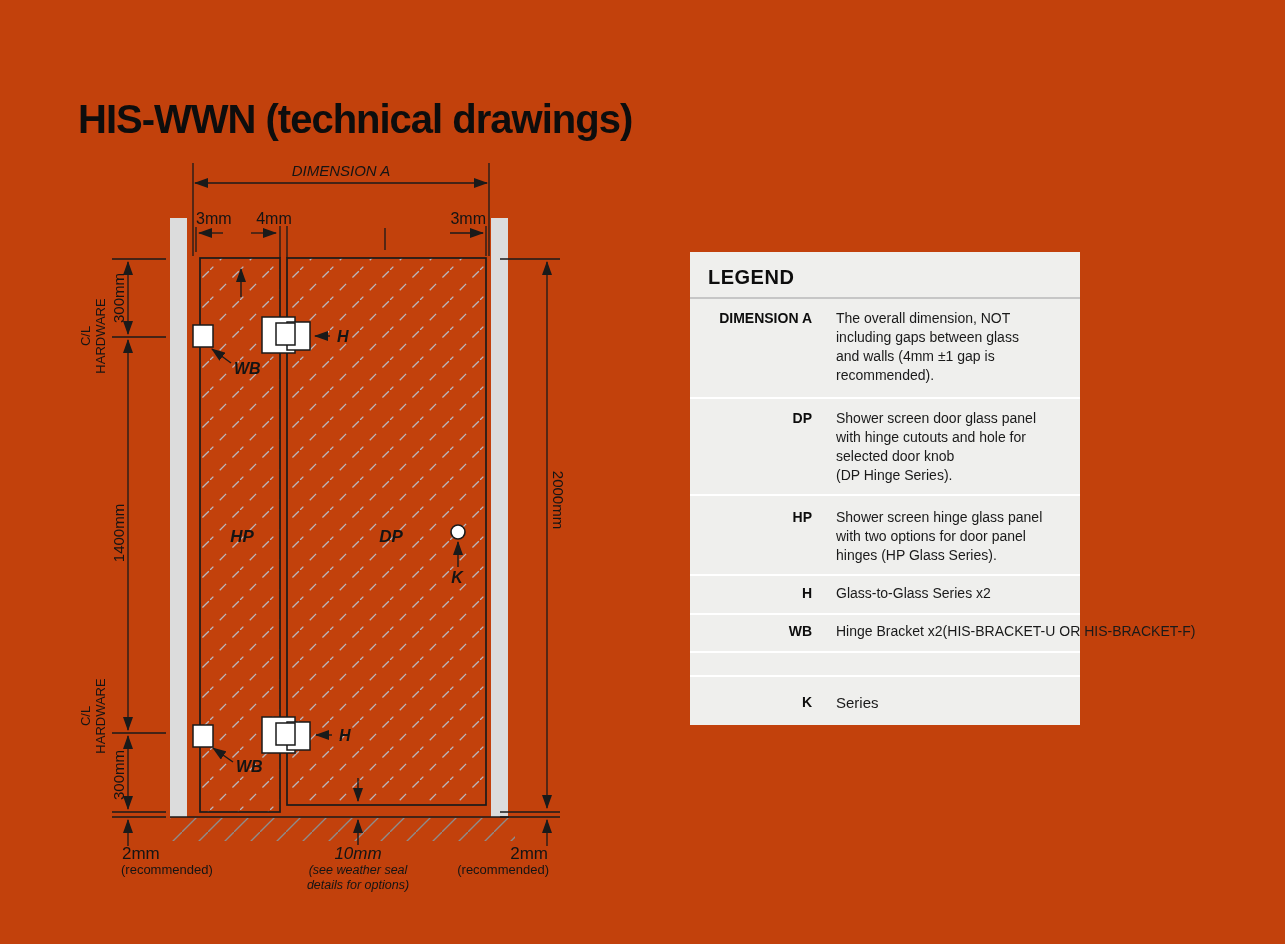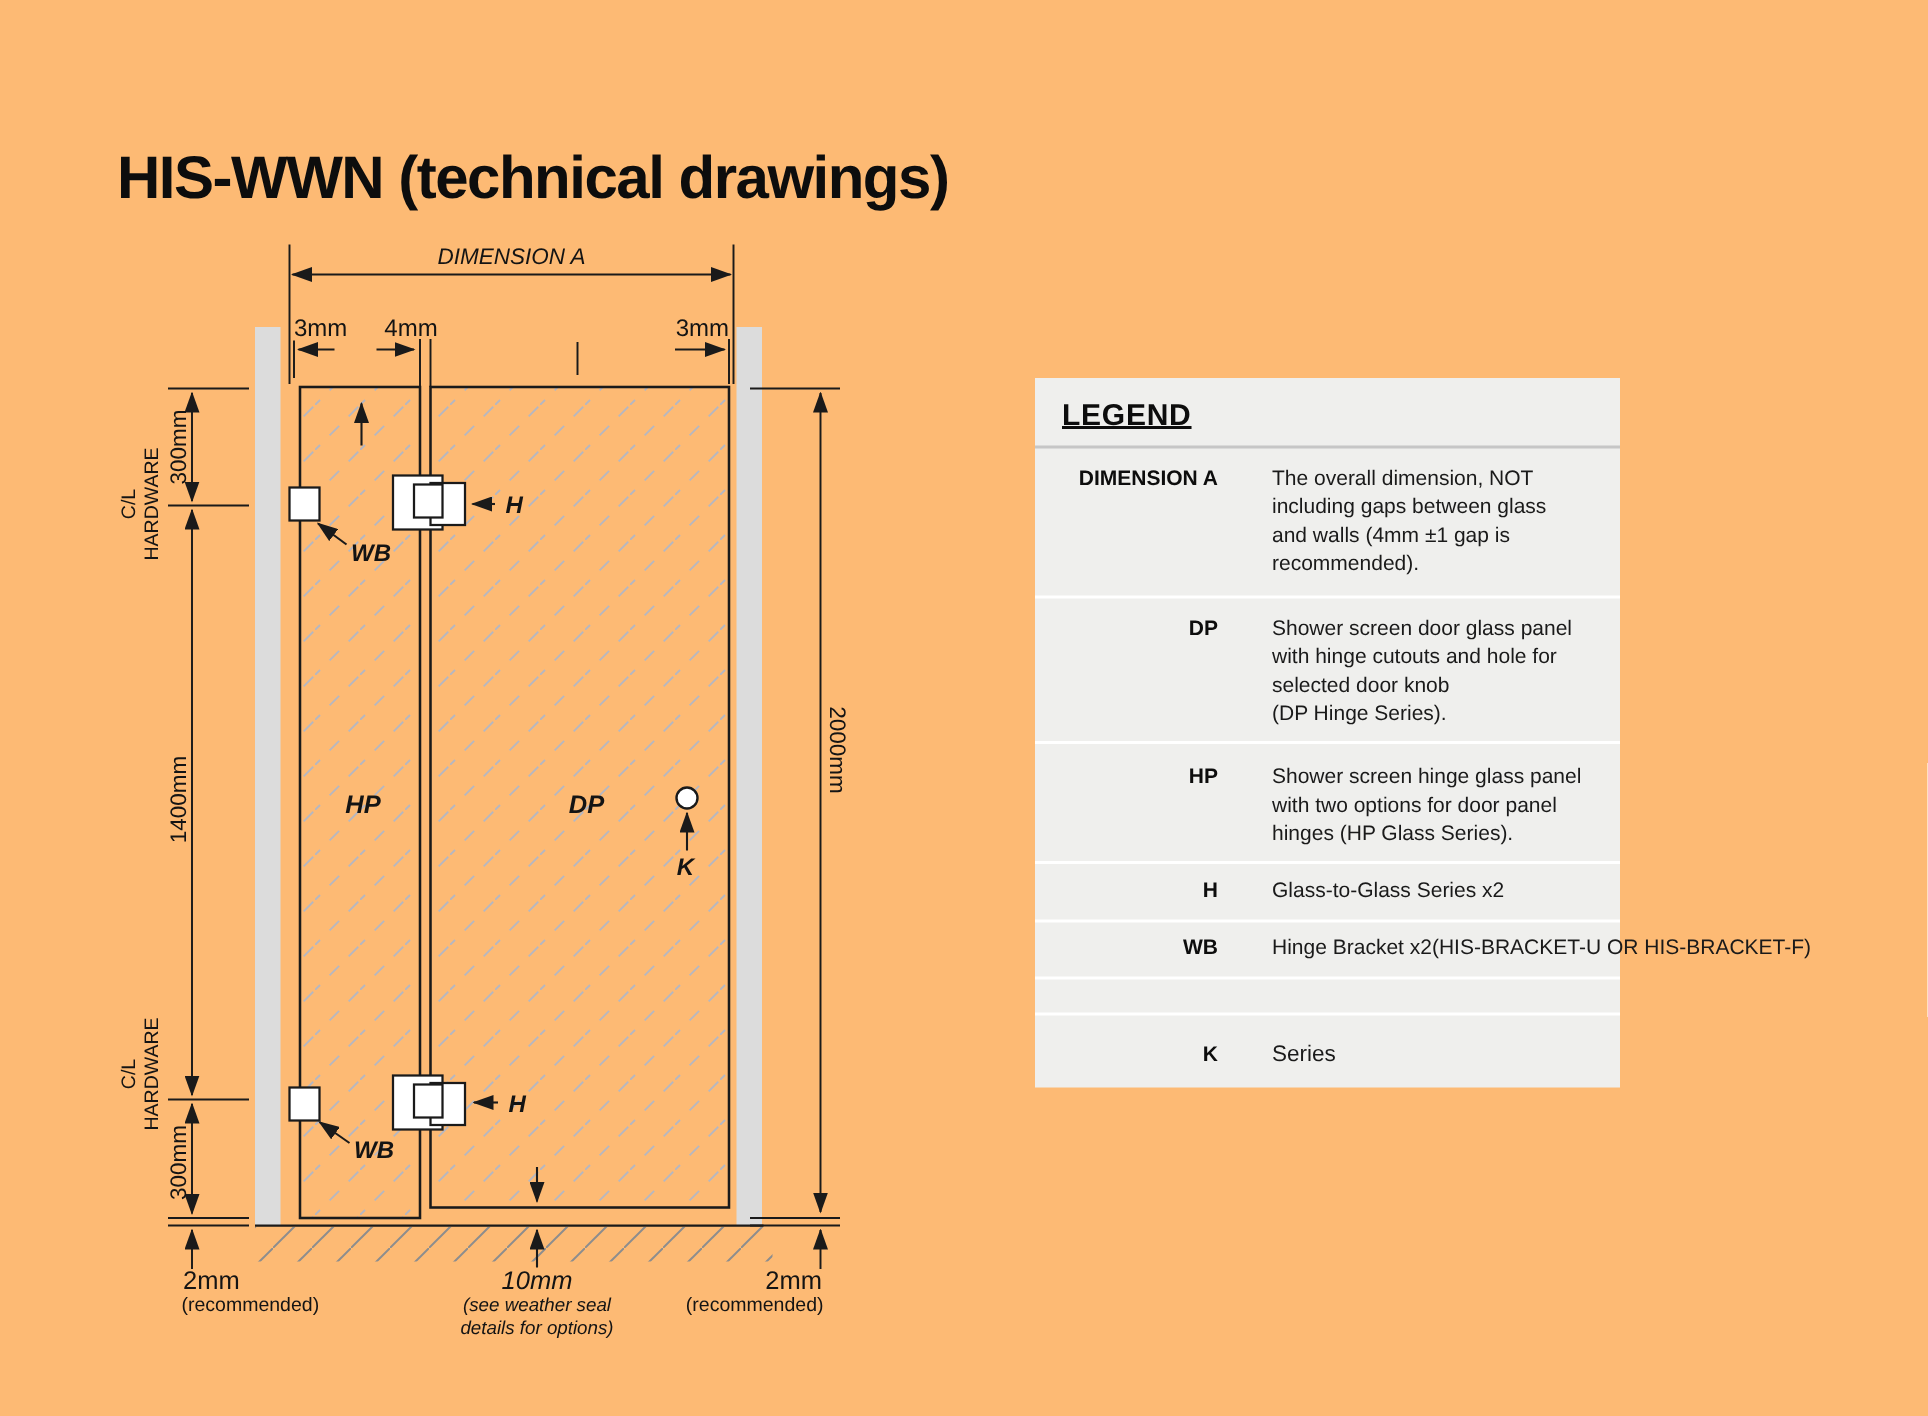--- a/index.html
+++ b/index.html
@@ -1,17 +1,17 @@
 <!DOCTYPE html>
 <html><head>
 <meta charset="utf-8">
 <style>
   html,body{margin:0;padding:0;background:#ffffff;}
   body{font-family:"Liberation Sans","DejaVu Sans",sans-serif;color:#111;}
-  #page{position:relative;width:1285px;height:944px;background:#fdba74;overflow:hidden;}
+  #page{position:relative;width:1285px;height:944px;background:#c2410c;overflow:hidden;}
 
   
   .page-title{
     position:absolute;left:78px;top:70px;
     font-size:40px;font-weight:700;letter-spacing:-1px;color:#0d0d0d;
   }
 
   
   .drawing{position:absolute;left:0;top:0;}
   .drawing text{fill:#141414;}
@@ -25,32 +25,31 @@
 
   
   .legend{
     position:absolute;left:690px;top:252px;width:390px;
     background:#efefed;
   }
   .legend-heading{
     font-size:20px;font-weight:700;letter-spacing:.5px;color:#0d0d0d;
     padding:14px 0 8px 18px;
     border-bottom:2px solid #c6c6c6;
-    text-decoration:underline;
   }
   .legend-row{
     display:flex;align-items:flex-start;
     border-bottom:2px solid #ffffff;
   }
   .legend-row .term{
     width:122px;flex:0 0 122px;text-align:right;
     font-weight:700;font-size:14px;line-height:19px;color:#0d0d0d;
   }
   .legend-row .desc{
-    margin-left:36px;flex:1;
+    margin-left:24px;flex:1;
     font-size:14px;line-height:19px;color:#1a1a1a;
     white-space:pre-line;
   }
   .r1{padding:10px 0 12px 0;}
   .r2{padding:10px 0 9px 0;}
   .r3{padding:12px 0 9px 0;}
   .r4{padding:8px 0 10px 0;}
   .r5{padding:7px 0 10px 0;}
   .r6{height:22px;padding:0;}
   .r7{padding:16px 0 13px 0;border-bottom:none;}

